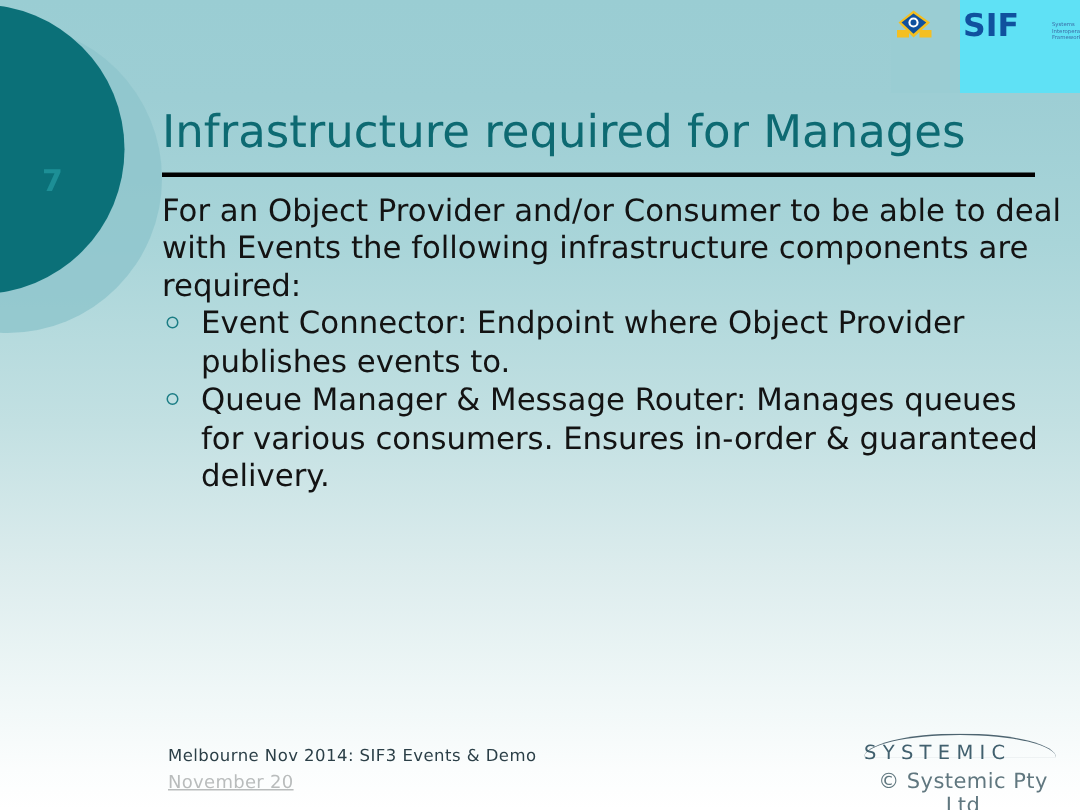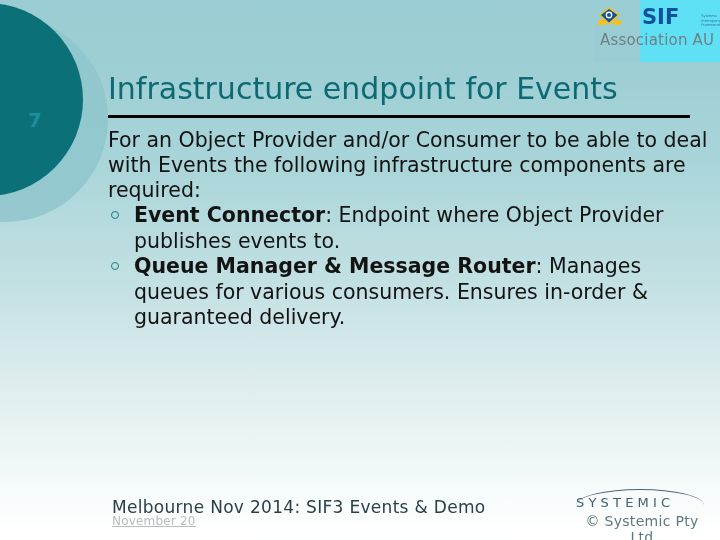--- a/index.html
+++ b/index.html
@@ -185,29 +185,29 @@
     position: absolute;
     left: 3px;
     top: 8px;
     width: 8px;
     height: 8px;
     border: 1.6px solid #1c7d85;
     border-radius: 50%;
     box-sizing: border-box;
   }
   .bullet b {
-    font-weight: bold;
+    font-weight: normal;
   }
 
   
   .footer-line1 {
     position: absolute;
     left: 112px;
     top: 497px;
-    font-size: 17px;
+    font-size: 11px;
     color: #2b3f47;
     letter-spacing: 0.3px;
   }
   .footer-line2 {
     position: absolute;
     left: 112px;
     top: 514px;
     font-size: 12px;
     color: #b9bcbc;
     letter-spacing: 0.2px;
@@ -271,24 +271,23 @@
           <polygon points="11,3 19.5,9 11,16.5 3,9" fill="#10519e"></polygon>
           <circle cx="11" cy="9" r="3.4" fill="#ffffff"></circle>
           <circle cx="11" cy="9" r="2" fill="#10519e"></circle>
           <rect x="0" y="14" width="8" height="5" fill="#f4bf21"></rect>
           <rect x="15" y="14" width="8" height="5" fill="#f4bf21"></rect>
         </svg>
       </span>
       <span class="sif-word">SIF</span>
       <span class="sif-tagline">Systems Interoperability Framework</span>
     </div>
-    <div class="assoc-au">Association AU</div>
   </div>
 
-  <div class="title">Infrastructure endpoint for Events</div>
+  <div class="title">Infrastructure required for Manages</div>
   <div class="title-rule"></div>
 
   <div class="body-block">
     <div class="intro">For an Object Provider and/or Consumer to be able to deal with Events the following infrastructure components are required:</div>
     <ul class="bullets">
       <li class="bullet">
         <span class="bullet-marker"></span>
         <b>Event Connector</b><span>: </span><span>Endpoint where Object Provider publishes events to.</span>
       </li>
       <li class="bullet">

